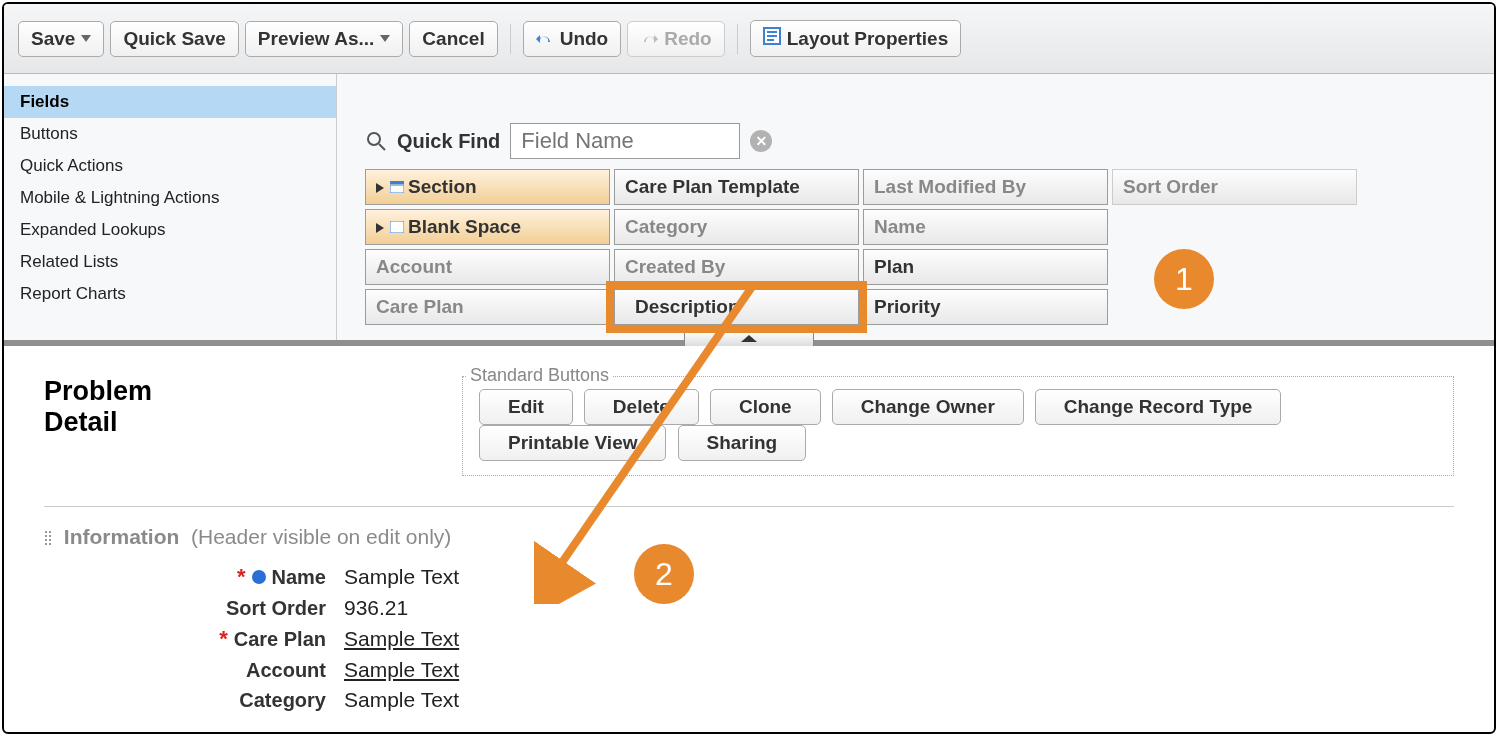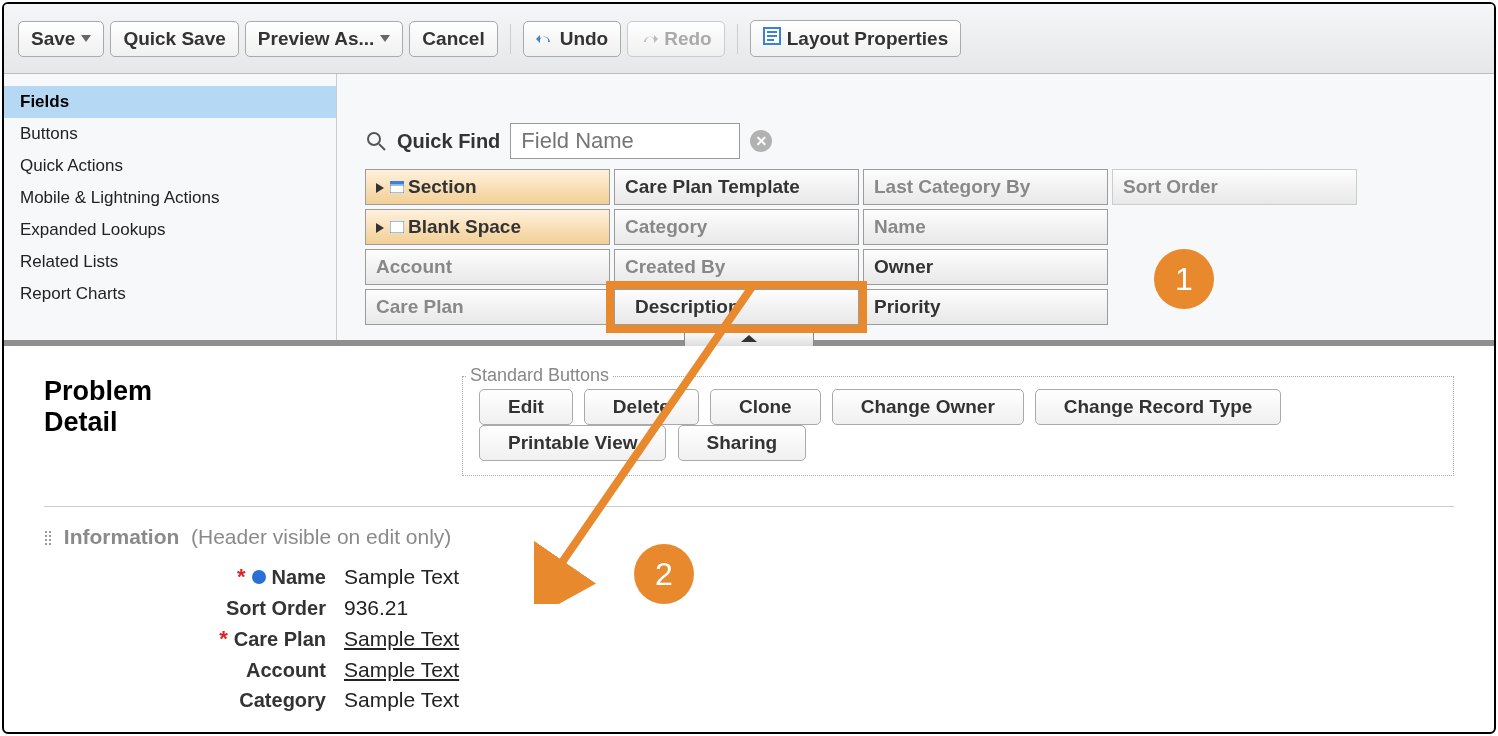--- a/index.html
+++ b/index.html
@@ -345,39 +345,39 @@
           <span><svg width="10" height="10">
                 <polygon points="0,0 8,5 0,10" fill="#333"></polygon>
               </svg></span>
           <span><svg width="14" height="12">
                 <rect x="0" y="0" width="14" height="3" fill="#3b82d6"></rect>
                 <rect x="0" y="4" width="14" height="8" fill="#fff" stroke="#3b82d6"></rect>
               </svg></span>
           <span>Section</span>
         </div>
         <div class="fld usable">Care Plan Template</div>
-        <div class="fld">Last Category By</div>
+        <div class="fld">Last Modified By</div>
         <div class="fld" style="border-color:#ccc;">Sort Order</div>
 
         <div class="fld section usable">
            <span><svg width="10" height="10">
                 <polygon points="0,0 8,5 0,10" fill="#333"></polygon>
               </svg></span>
            <span><svg width="14" height="12">
                 <rect x="0" y="0" width="14" height="12" fill="#fff" stroke="#3b82d6"></rect>
               </svg></span>
            <span>Blank Space</span>
         </div>
         <div class="fld">Category</div>
         <div class="fld">Name</div>
         <div></div>
 
         <div class="fld">Account</div>
         <div class="fld">Created By</div>
-        <div class="fld usable">Owner</div>
+        <div class="fld usable">Plan</div>
         <div></div>
 
         <div class="fld">Care Plan</div>
         <div class="fld usable highlight">Description</div>
         <div class="fld usable">Priority</div>
         <div></div>
       </div>
     </div>
 
     <div class="collapse-tab">

